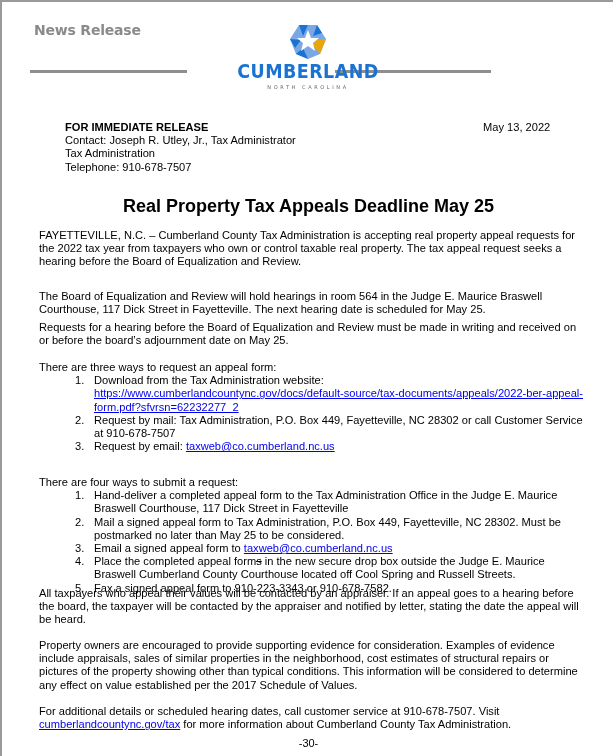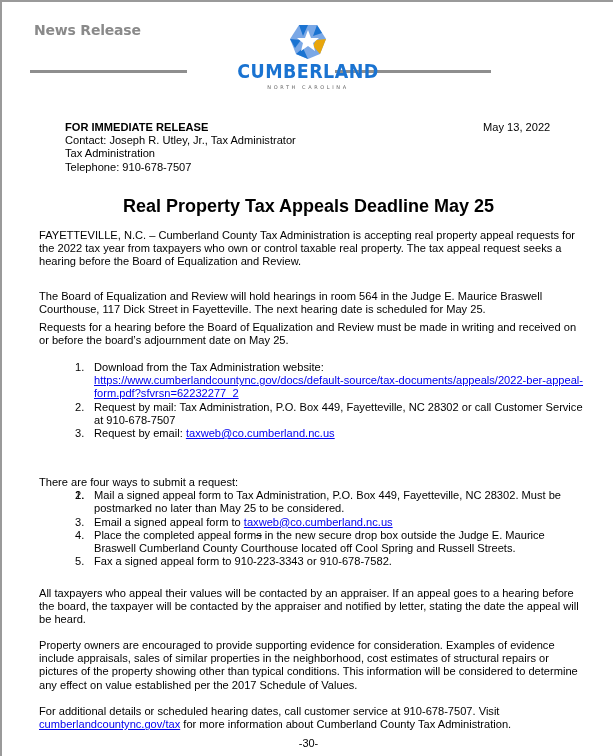--- a/index.html
+++ b/index.html
@@ -91,20 +91,21 @@
   </div>
   <div class="date">May 13, 2022</div>
 
   <div class="title">Real Property Tax Appeals Deadline May 25</div>
 
   <div class="p p1">FAYETTEVILLE, N.C. – Cumberland County Tax Administration is accepting real property appeal requests for the 2022 tax year from taxpayers who own or control taxable real property. The tax appeal request seeks a hearing before the Board of Equalization and Review.</div>
   <div class="p p2">The Board of Equalization and Review will hold hearings in room 564 in the Judge E. Maurice Braswell Courthouse, 117 Dick Street in Fayetteville. The next hearing date is scheduled for May 25.</div>
   <div class="p p3">Requests for a hearing before the Board of Equalization and Review must be made in writing and received on or before the board’s adjournment date on May 25.</div>
 
   <div class="p p4">
+    <div>There are three ways to request an appeal form:</div>
     <ol>
       <li>
         <span class="num">1.</span>
         <span>Download from the Tax Administration website:</span><br>
         <a style="word-break: break-all;">https://www.cumberlandcountync.gov/docs/default-source/tax-documents/appeals/2022-ber-appeal-form.pdf?sfvrsn=62232277_2</a>
       </li>
       <li>
         <span class="num">2.</span>
         <span>Request by mail: Tax Administration, P.O. Box 449, Fayetteville, NC 28302 or call Customer Service at 910-678-7507</span>
       </li>
@@ -113,20 +114,21 @@
         <span>Request by email: </span><a>taxweb@co.cumberland.nc.us</a>
       </li>
     </ol>
   </div>
 
   <div class="p p5">
     <div>There are four ways to submit a request:</div>
     <ol>
       <li>
         <span class="num">1.</span>
+        <span>Hand-deliver a completed appeal form to the Tax Administration Office in the Judge E. Maurice Braswell Courthouse, 117 Dick Street in Fayetteville</span>
       </li>
       <li>
         <span class="num">2.</span>
         <span>Mail a signed appeal form to Tax Administration, P.O. Box 449, Fayetteville, NC 28302. Must be postmarked no later than May 25 to be considered.</span>
       </li>
       <li>
         <span class="num">3.</span>
         <span>Email a signed appeal form to </span><a>taxweb@co.cumberland.nc.us</a>
       </li>
       <li>

